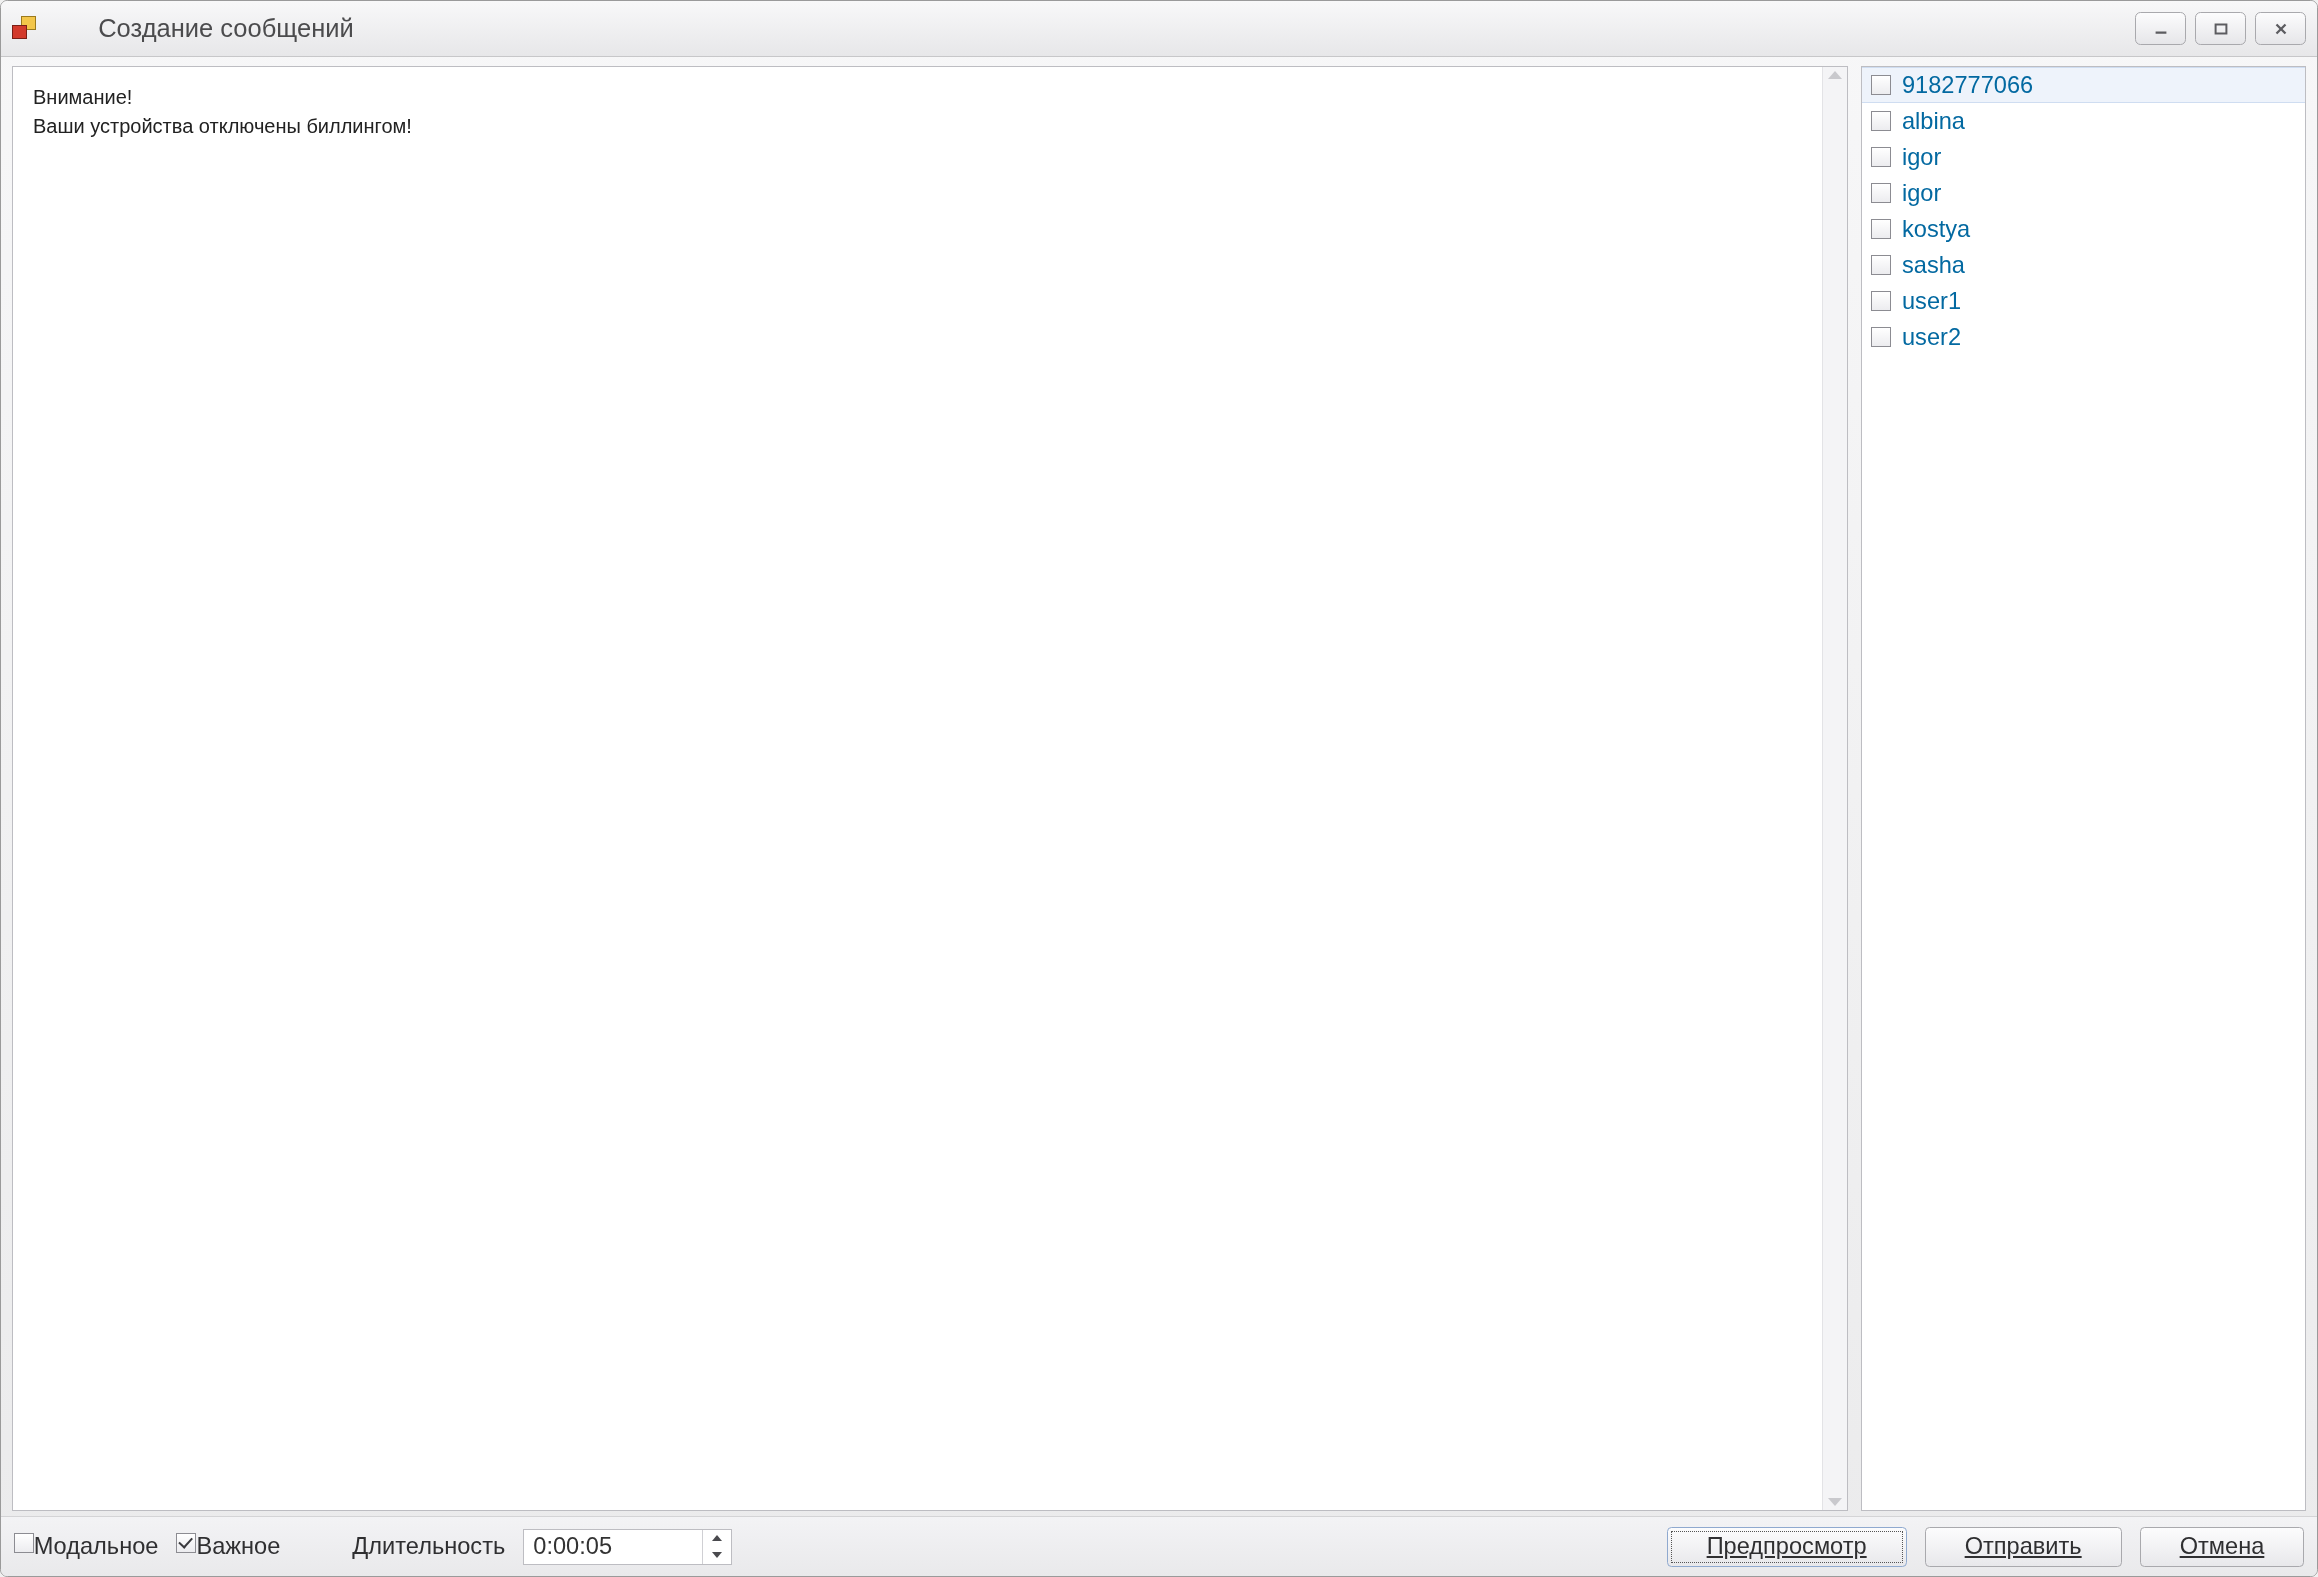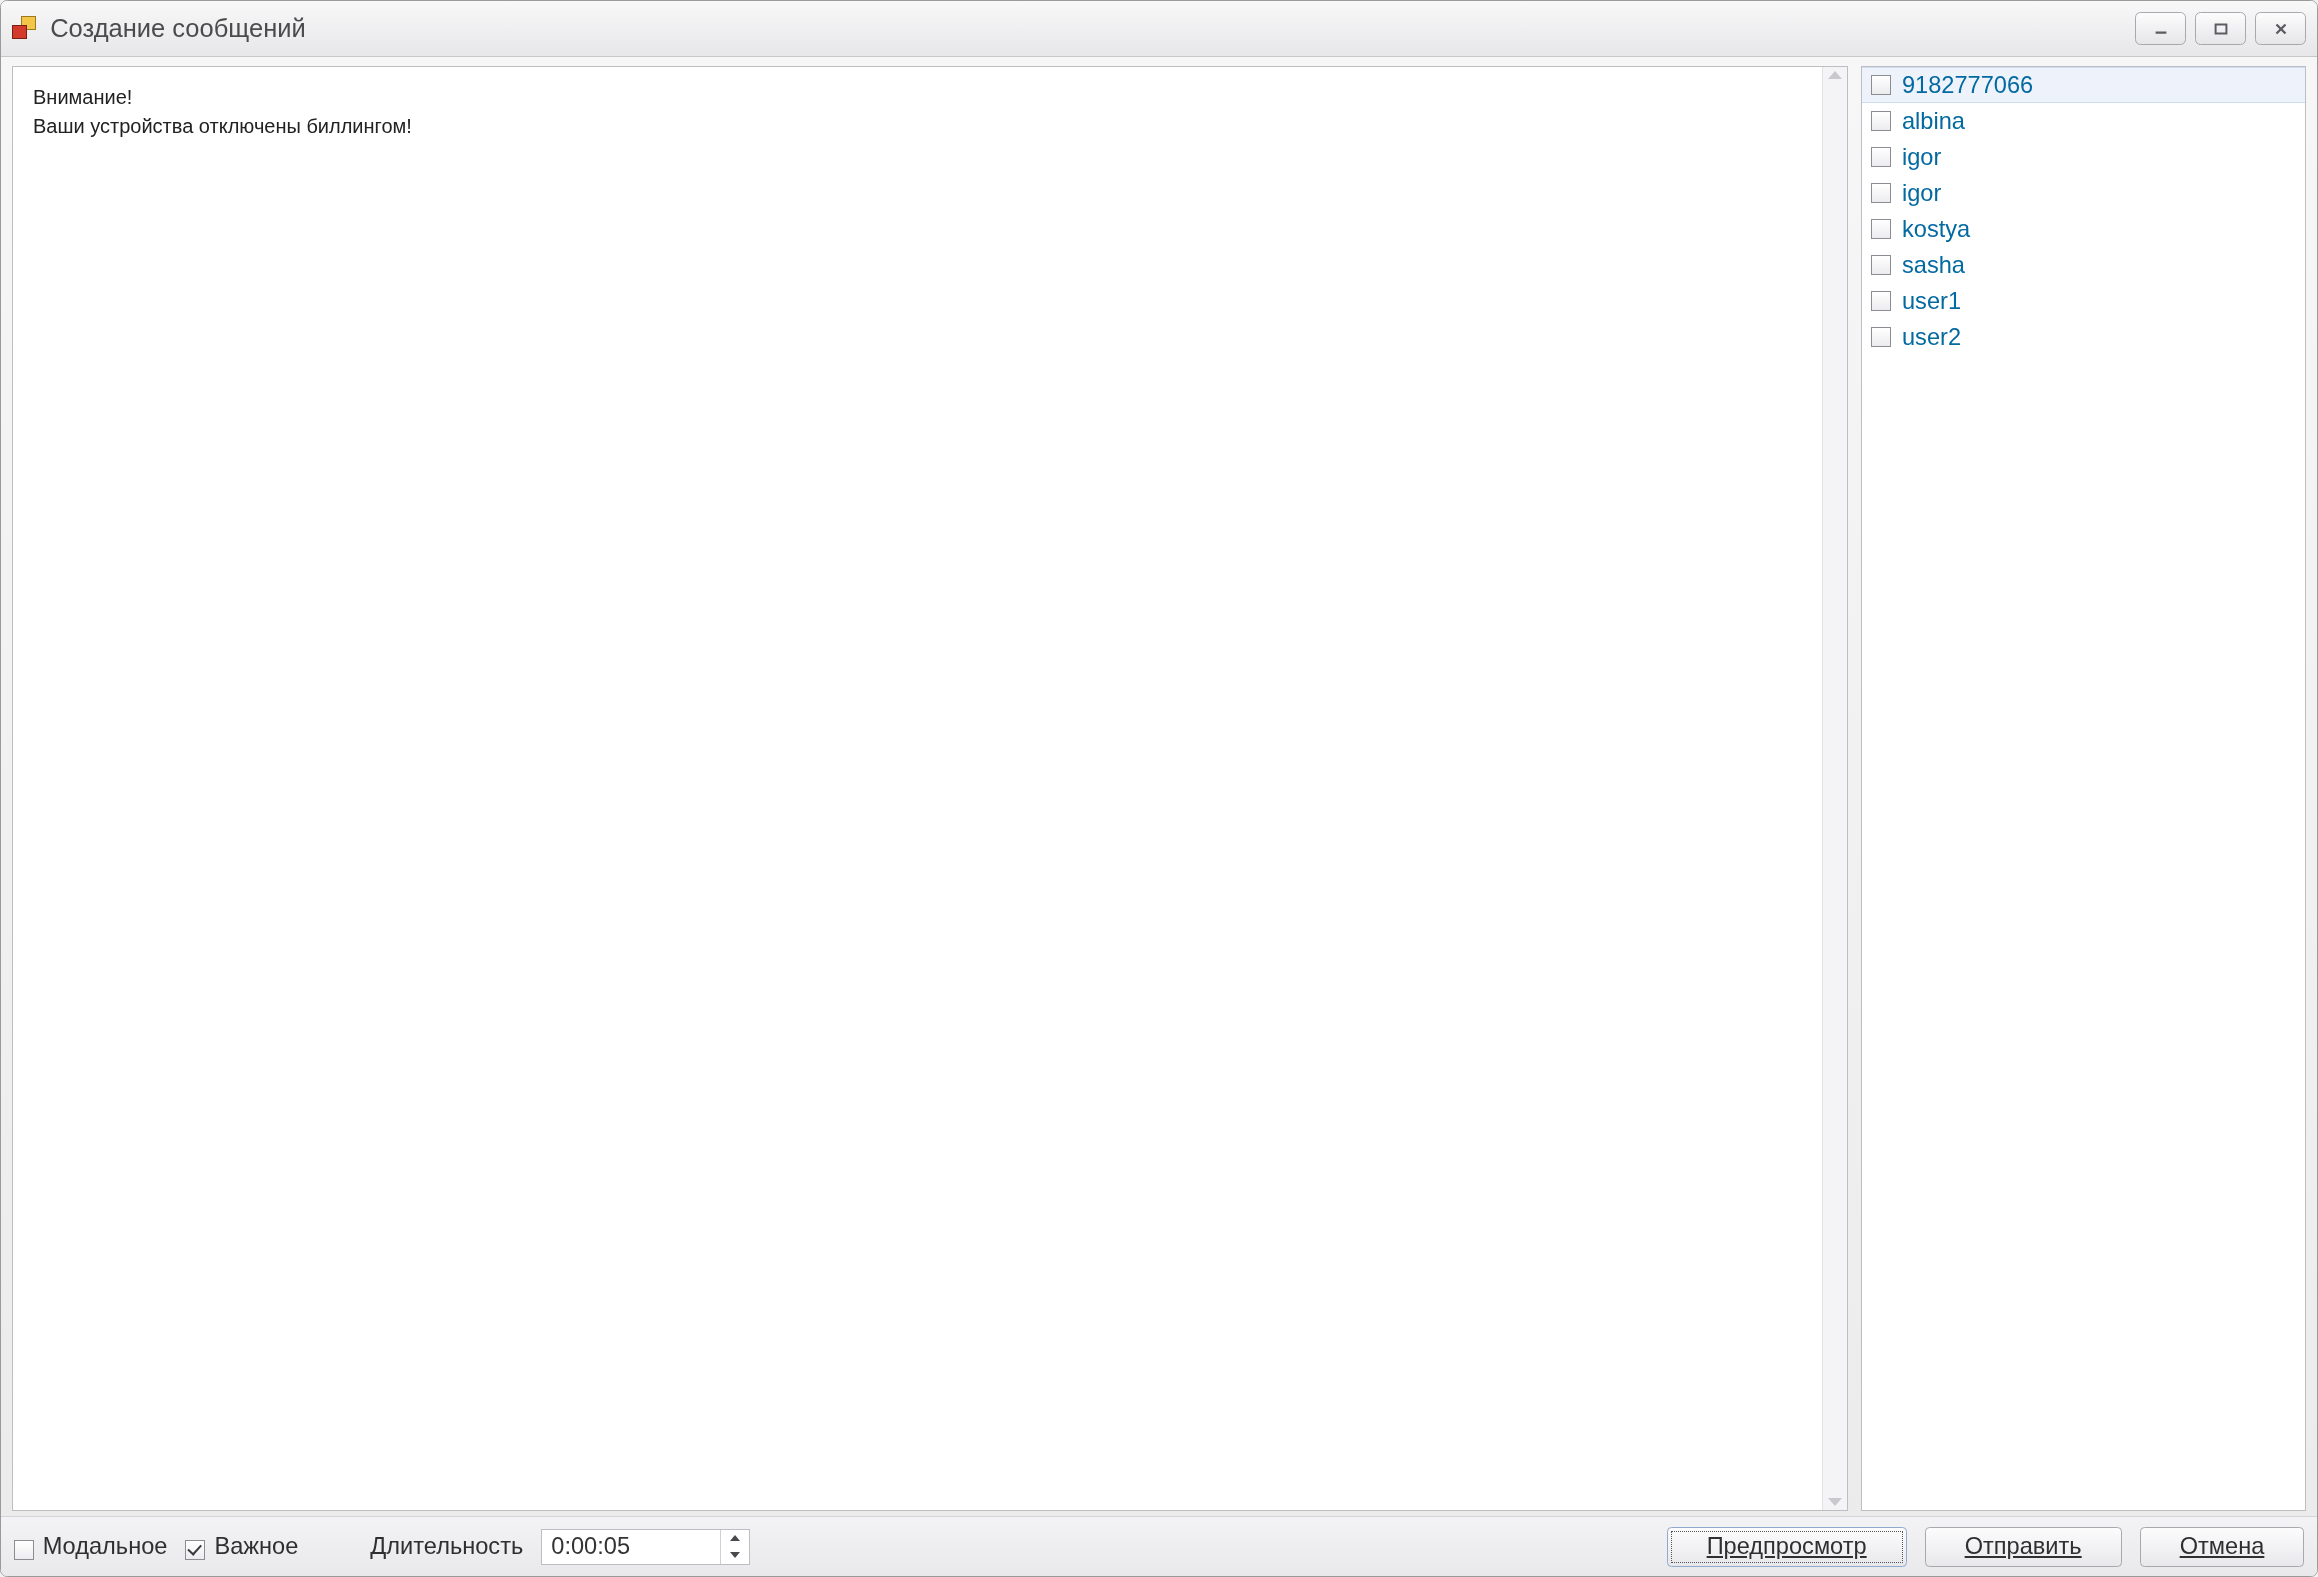--- a/index.html
+++ b/index.html
@@ -34,21 +34,21 @@
   }
   .titlebar .app-icon .sq1 {
     position: absolute; width: 14.5px; height: 14.5px;
     left: 0; top: 9px; background: #d33a2c; border: 0.9px solid #7a1f17;
   }
   .titlebar .app-icon .sq2 {
     position: absolute; width: 14.5px; height: 14.5px;
     left: 9px; top: 0; background: #f3c64a; border: 0.9px solid #9b7a1d;
   }
   .titlebar .title {
-    flex: 1; color: #4b4b4d; font-size: 25.5px;
+    flex: 1; color: #4b4b4d; font-size: 25.5px; margin-left: 48px;
   }
   .winbtns { display: flex; gap: 9px; }
   .winbtn {
     width: 51px; height: 33px;
     border: 0.9px solid #a9a9ad; border-radius: 5.5px;
     background: linear-gradient(#fcfcfd, #e6e6e9);
     display: flex; align-items: center; justify-content: center;
     color: #5c5c60;
   }
   .winbtn svg { display: block; }
@@ -152,21 +152,21 @@
   }
   
   .footer {
     height: 60px;
     display: flex; align-items: center;
     padding: 0 12.7px;
     gap: 18px;
     border-top: 0.9px solid #d4d4d6;
     background: linear-gradient(#f3f3f5,#e9e9eb);
   }
-  .chk-label { display: flex; align-items: flex-end; gap: 9px; color: #2f2f31; }
+  .chk-label { display: flex; align-items: flex-start; color: #2f2f31; }
   .spacer-sm { width: 36px; }
   .dur-label { color: #2f2f31; }
   .spinner {
     display: flex; align-items: center;
     height: 36px; border: 0.9px solid #bdbdc2; background: #fff;
     padding-left: 9px;
     width: 209px;
   }
   .spinner .val { flex: 1; }
   .spinner .arrows {

